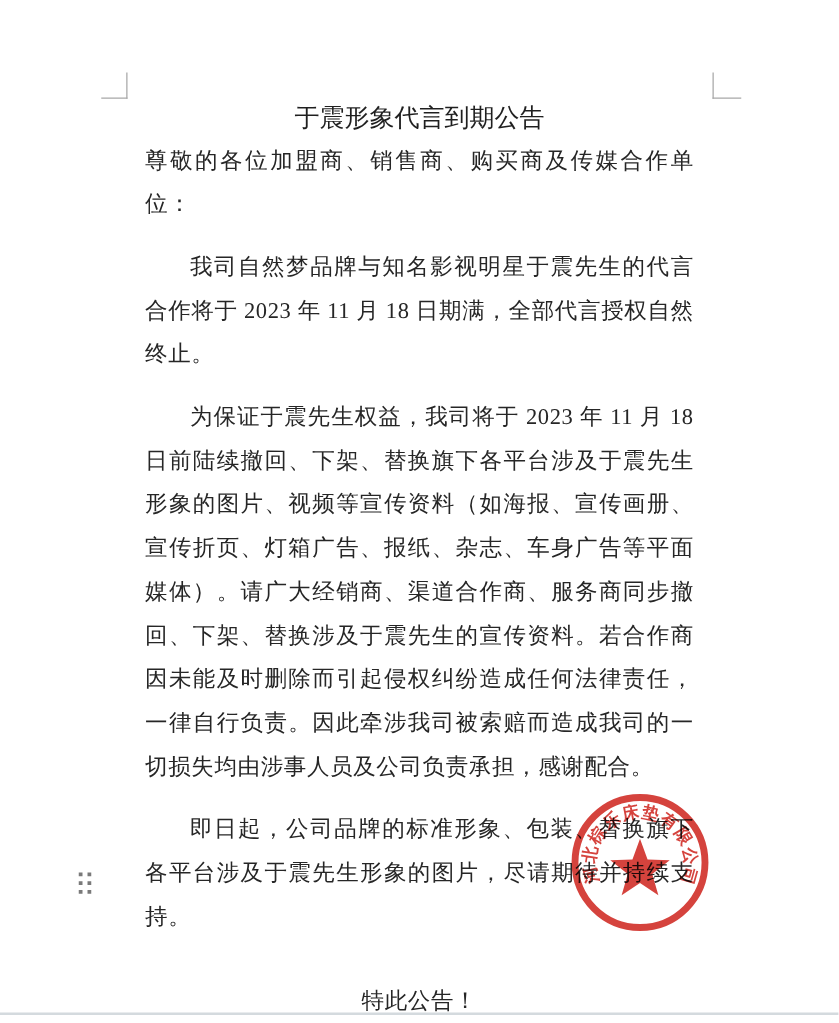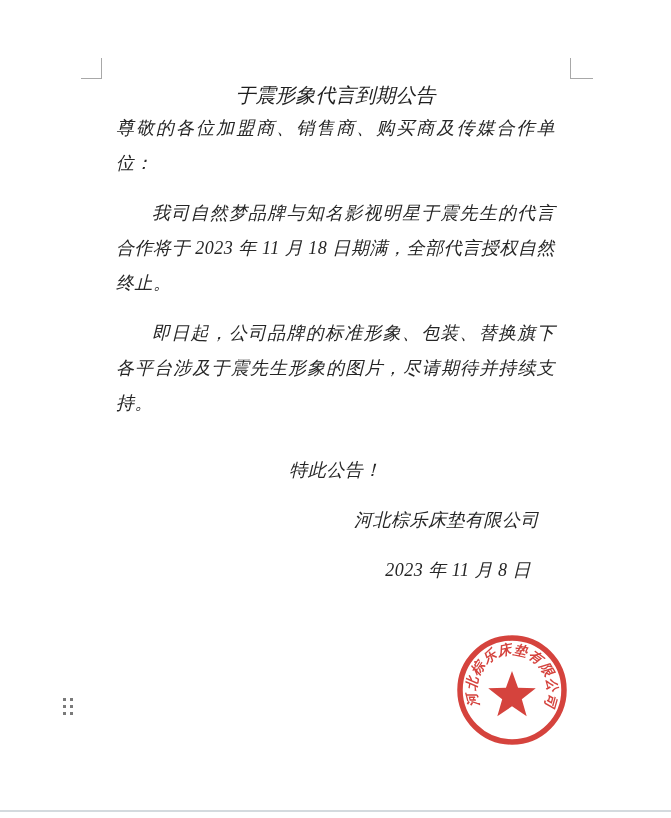--- a/index.html
+++ b/index.html
@@ -2,21 +2,20 @@
 <html><head>
 <meta charset="utf-8">
 <style>
   html,body{margin:0;padding:0;background:#ffffff;}
   .page{
     position:relative;
     width:671px;height:818px;
     background:#ffffff;
     overflow:hidden;
     font-family:"Liberation Serif","DejaVu Serif",serif;
-    font-style:italic;
   }
   
   .crop{position:absolute;width:20px;height:20px;}
   .crop.tl{left:81px;top:58px;border-right:1px solid #a8a8a8;border-bottom:1px solid #a8a8a8;}
   .crop.tr{left:570px;top:58px;width:22px;border-left:1px solid #a8a8a8;border-bottom:1px solid #a8a8a8;}
 
   .content{
     position:absolute;left:101px;top:82px;width:469px;
     color:#262626;
   }
@@ -75,20 +74,21 @@
 
   <div class="crop tl"></div>
   <div class="crop tr"></div>
 
   <div class="content">
     <h1 class="doc-title">于震形象代言到期公告</h1>
 
     <div class="body-text">
       <p class="salutation">尊敬的各位加盟商、销售商、购买商及传媒合作单位：</p>
       <p class="para">我司自然梦品牌与知名影视明星于震先生的代言合作将于 2023 年 11 月 18 日期满，全部代言授权自然终止。</p>
+      <p class="para gap">为保证于震先生权益，我司将于 2023 年 11 月 18 日前陆续撤回、下架、替换旗下各平台涉及于震先生形象的图片、视频等宣传资料（如海报、宣传画册、宣传折页、灯箱广告、报纸、杂志、车身广告等平面媒体）。请广大经销商、渠道合作商、服务商同步撤回、下架、替换涉及于震先生的宣传资料。若合作商因未能及时删除而引起侵权纠纷造成任何法律责任，一律自行负责。因此牵涉我司被索赔而造成我司的一切损失均由涉事人员及公司负责承担，感谢配合。</p>
       <p class="para gap">即日起，公司品牌的标准形象、包装、替换旗下各平台涉及于震先生形象的图片，尽请期待并持续支持。</p>
       <p class="closing">特此公告！</p>
       <p class="sig company">河北棕乐床垫有限公司</p>
       <p class="sig date">2023 年 11 月 8 日</p>
     </div>
   </div>
 
   <div class="anchor-dots">
     <i></i>
       <i></i>

